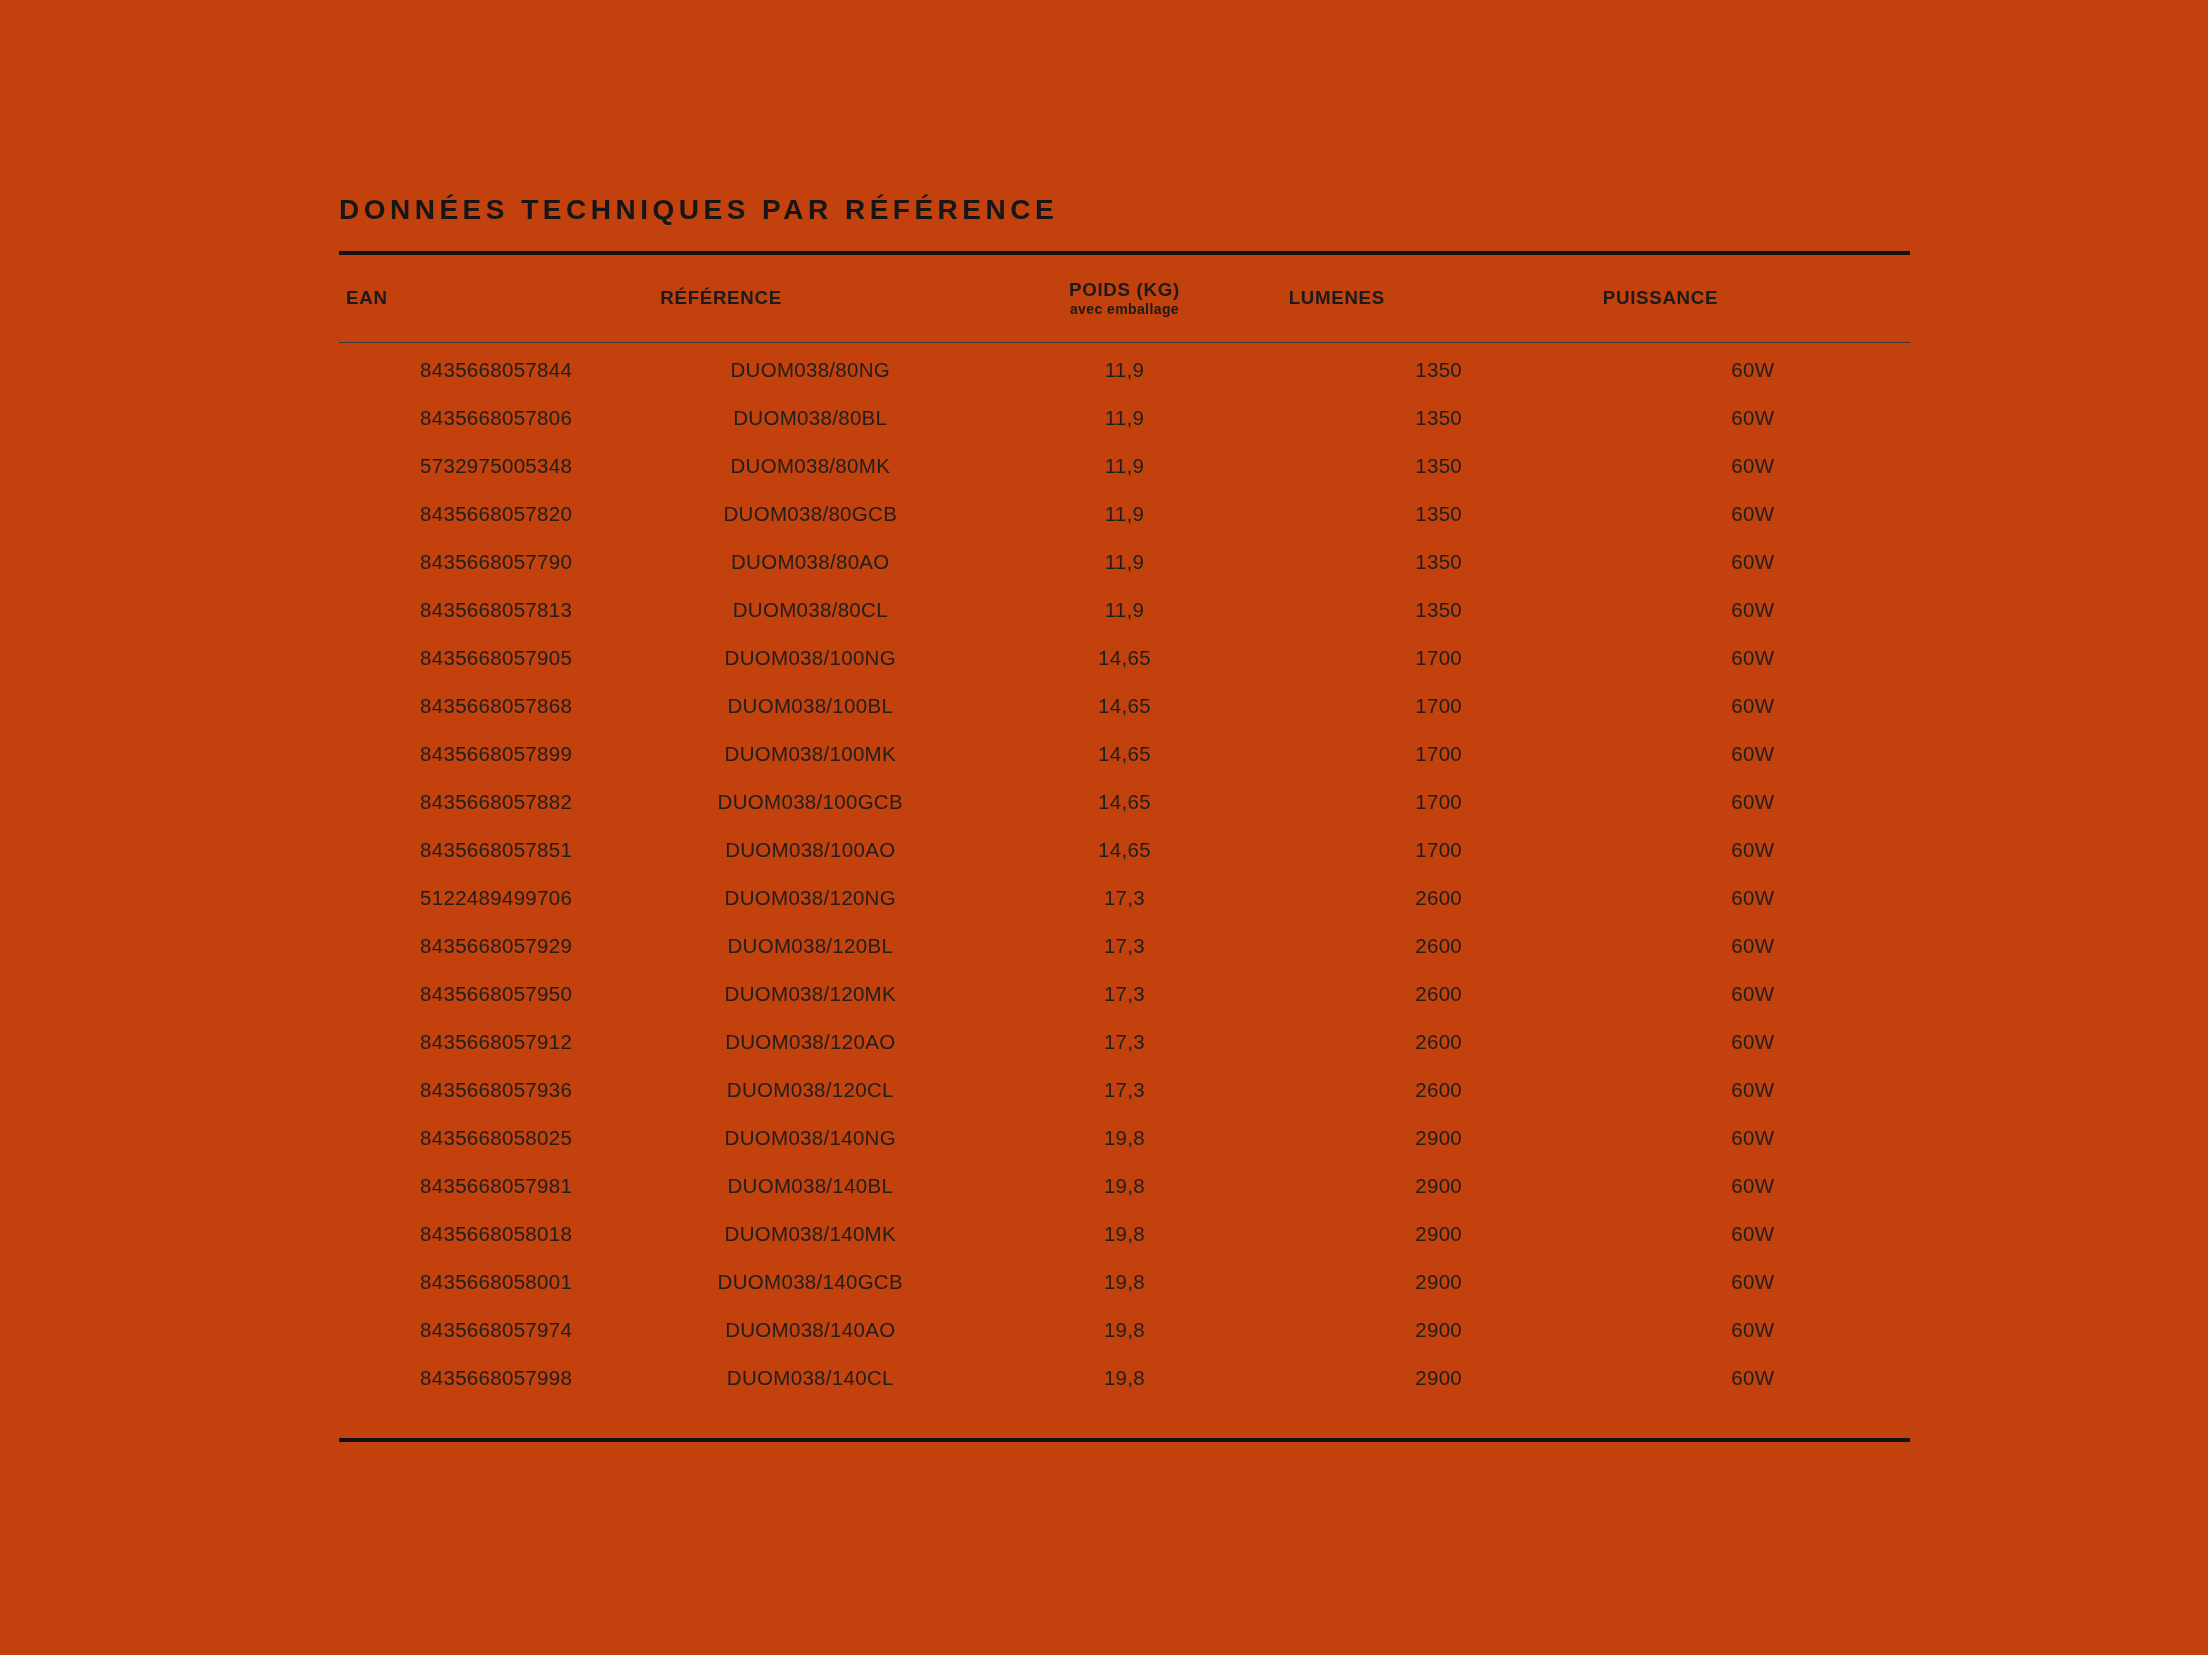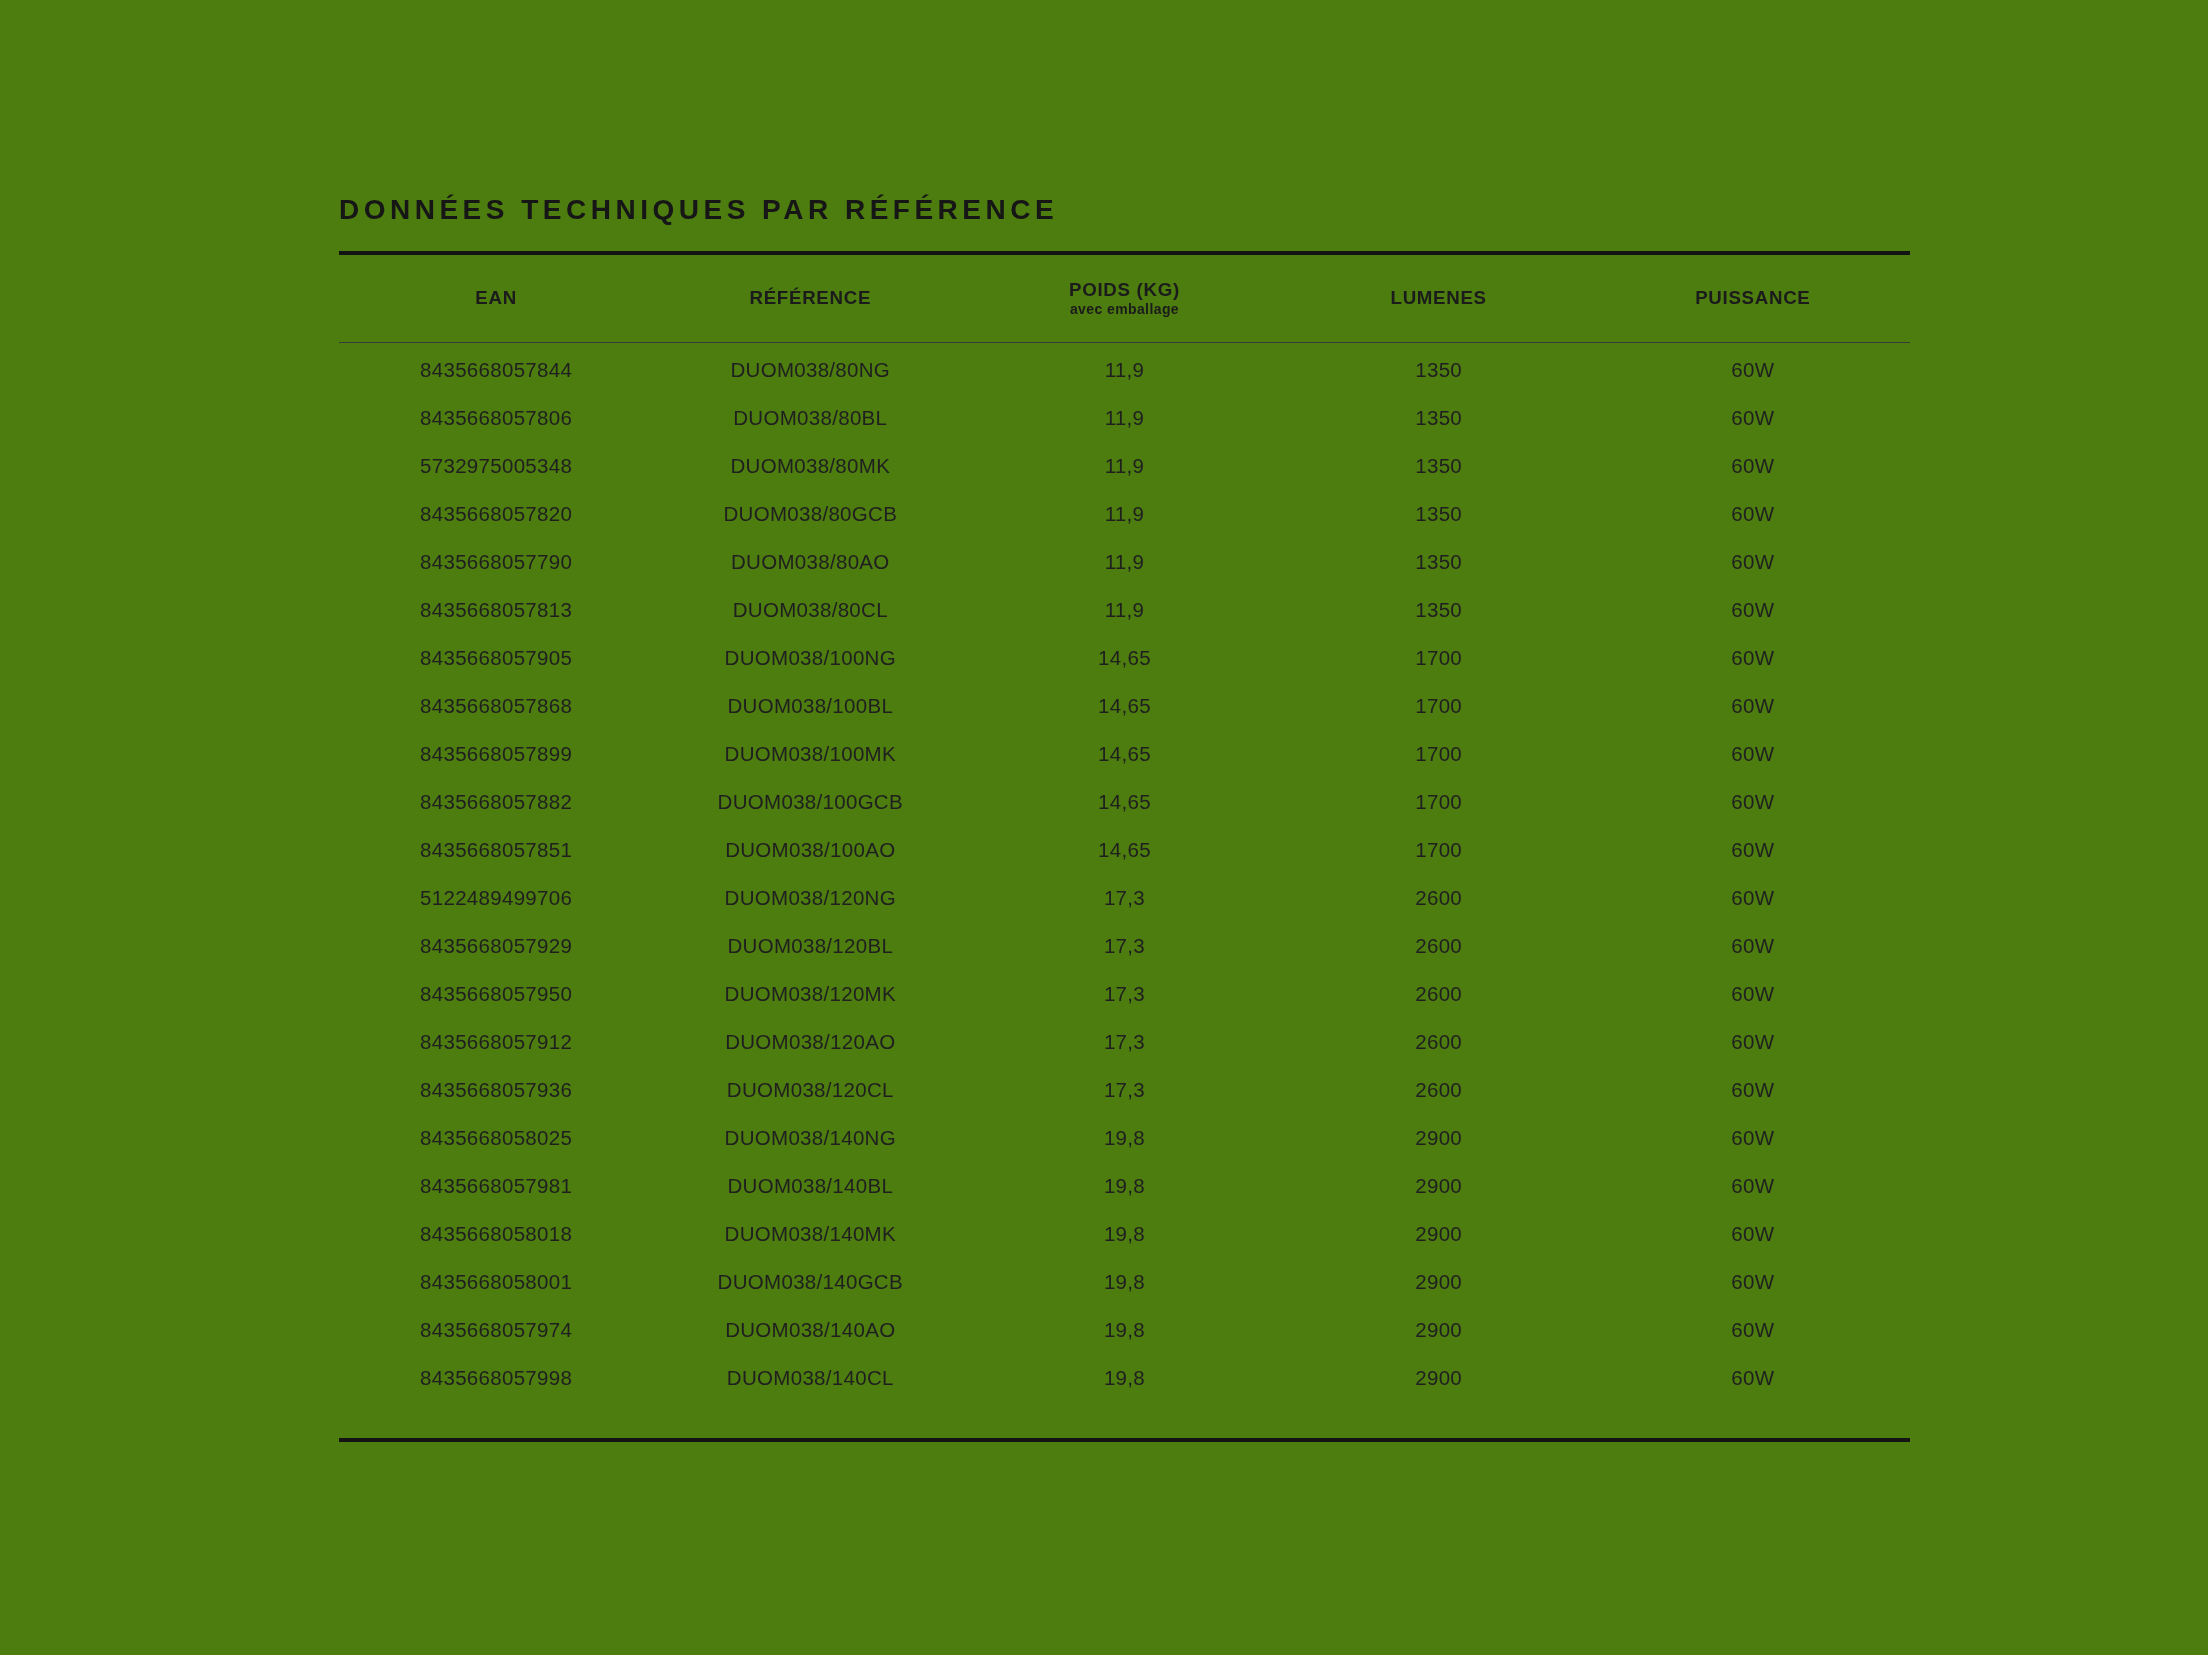--- a/index.html
+++ b/index.html
@@ -5,21 +5,21 @@
   * { margin: 0; padding: 0; box-sizing: border-box; }
   html, body {
     background: #ffffff;
     font-family: "Liberation Sans", "DejaVu Sans", sans-serif;
     color: #1a1a1a;
   }
   .page {
     position: relative;
     width: 2208px;
     height: 1656px;
-    background: #4d7c0f;
+    background: #c2410c;
     overflow: hidden;
   }
   .content {
     position: absolute;
     left: 339px;
     top: 194px;
     width: 1571px;
   }
   .title {
     font-size: 28px;
@@ -33,21 +33,21 @@
     width: 100%;
     border-collapse: collapse;
     table-layout: fixed;
     border-top: 4.5px solid #131313;
     border-bottom: 4.5px solid #131313;
   }
   col { width: 20%; }
   thead th {
     height: 89px;
     vertical-align: middle;
-    text-align: center;
+    text-align: left;
     font-size: 18.7px;
     font-weight: 700;
     letter-spacing: 0.7px;
     color: #1b1b1b;
     border-bottom: 1.8px solid #3a3a3a;
     padding: 0 7.1px;
   }
   thead th .th-stack {
     display: flex;
     flex-direction: column;

